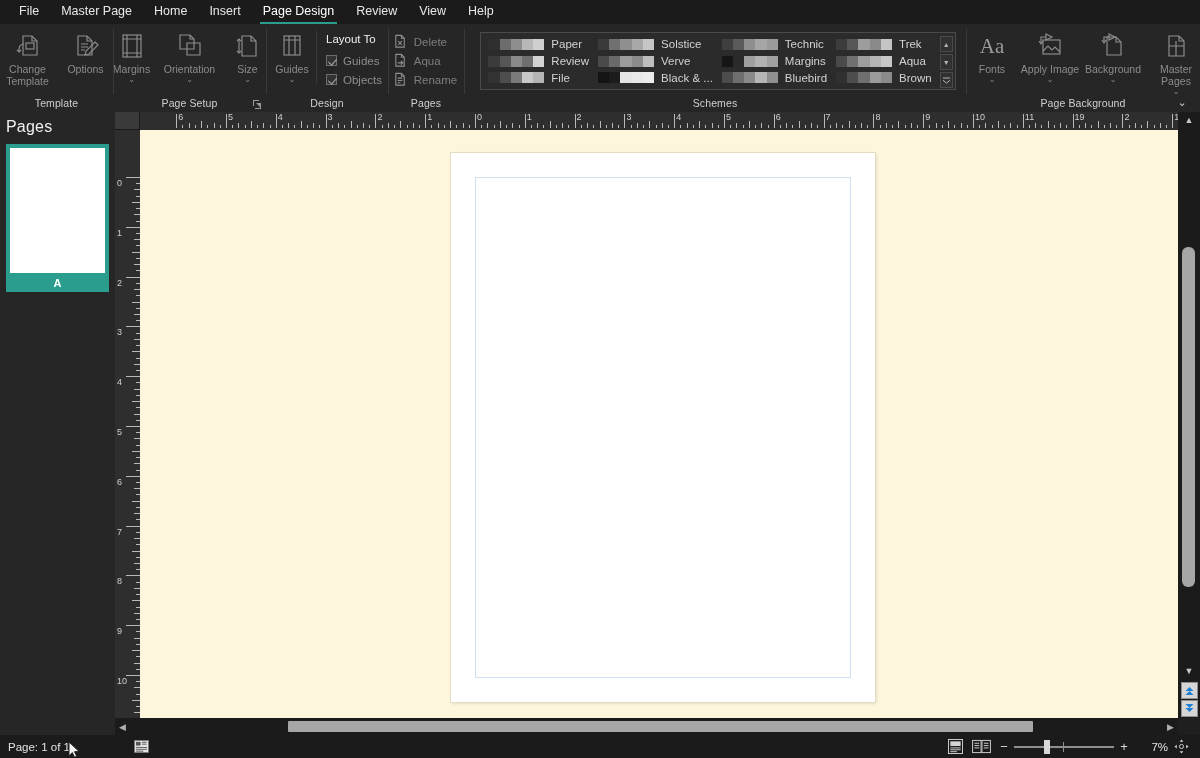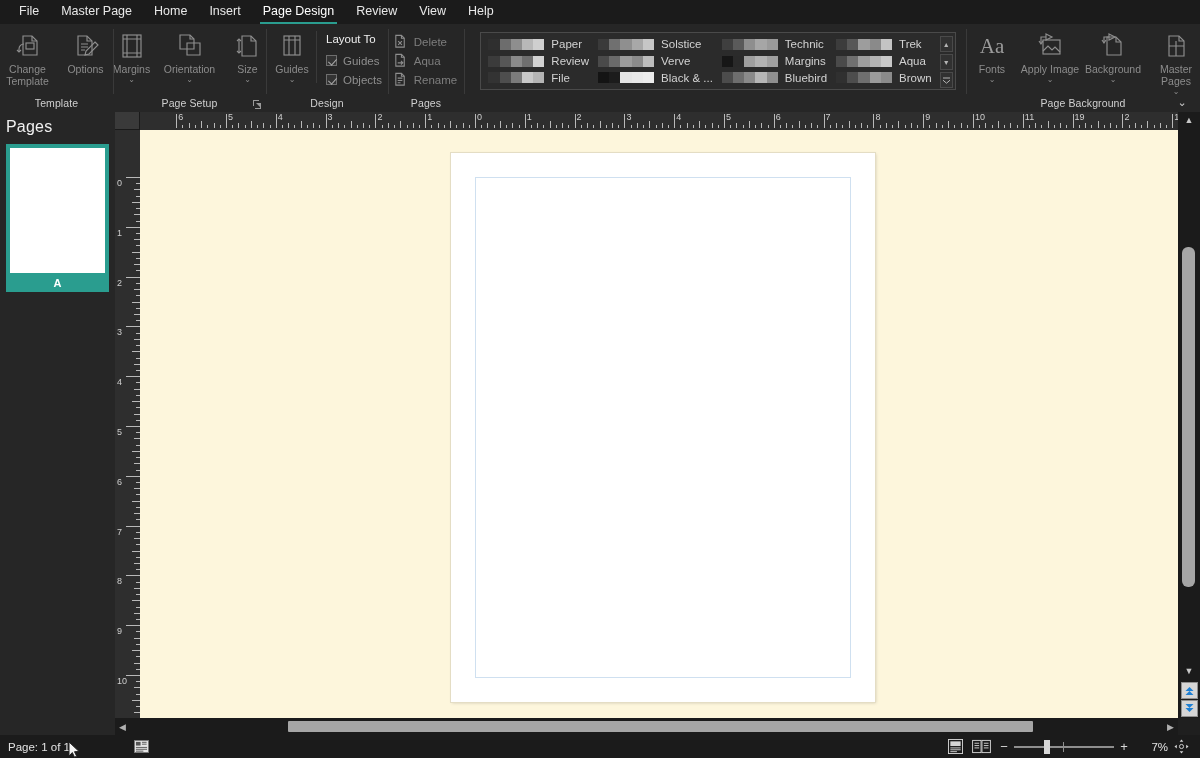--- a/index.html
+++ b/index.html
@@ -523,20 +523,21 @@
                 <div class="gal-btn">
                   <svg width="9" height="9" viewBox="0 0 9 9">
                     <path d="M1 2h7M1 4.2l3.5 3 3.5-3" stroke="#b4b4b4" fill="none" stroke-width="1"></path>
                   </svg>
                 </div>
               </div>
 
             </div>
           </div>
         </div>
+        <div class="rg-label">Schemes</div>
       </div>
 
       <div class="rgroup" style="width:234px;">
         <div class="rg-body" style="padding-left:6px;">
           <div class="bigbtn">
             <div class="ic">
               <svg width="30" height="26" viewBox="0 0 30 26">
                 <text x="15" y="20" font-family="Liberation Serif, serif" font-size="21" fill="#9b9b9b" text-anchor="middle">Aa</text>
               </svg>
             </div>

